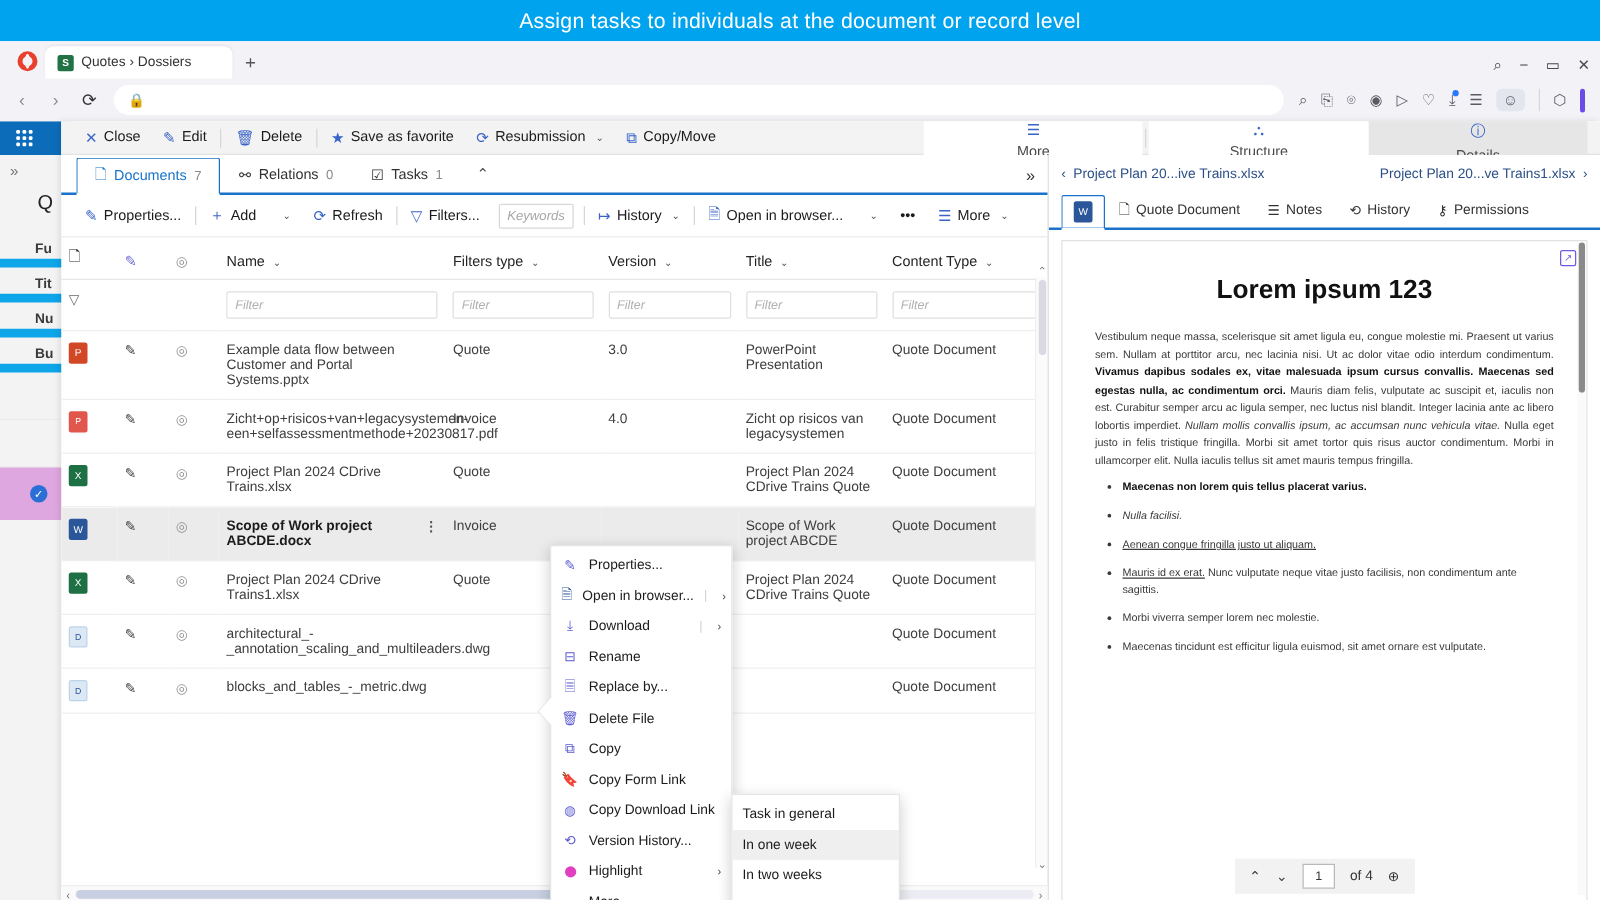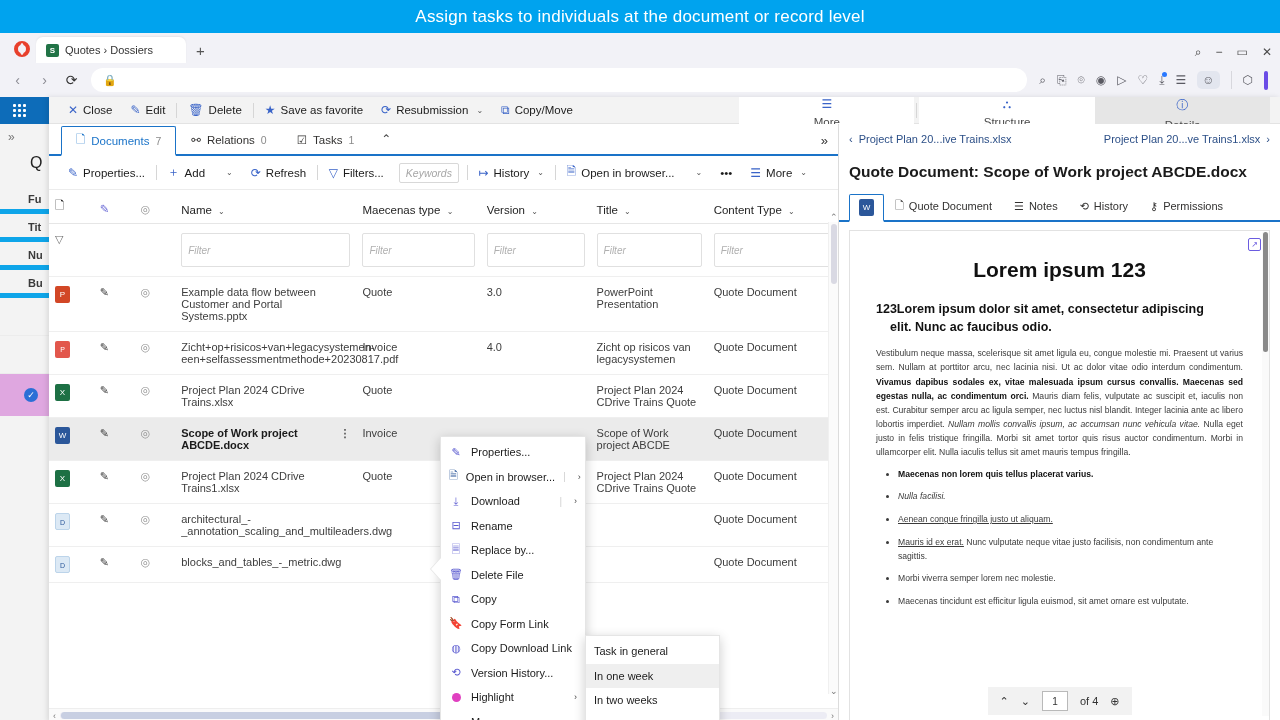--- a/index.html
+++ b/index.html
@@ -82,21 +82,21 @@
   .ghost {
     position: absolute; left: 0; top: 0; width: 60px; height: 625px;
     background: #f3f3f3; border-right: 1px solid #e1e1e1;
     overflow: hidden;
   }
   .ghost-top { height: 27px; background: #0d6cb9; display:flex; align-items:center; }
   .waffle { display:grid; grid-template-columns:repeat(3,3px); gap:2px; margin-left:13px;}
   .waffle i { width:3px; height:3px; background:#fff; border-radius:1px; display:block;}
   .ghost-chev { color:#767676; font-size:12px; padding:6px 0 0 8px; }
   .ghost-row { font-size:11px; color:#3a3a3a; font-weight:bold; padding:7px 0 7px 28px;
-               border-bottom:5px solid #0ea5e9; height:28px; white-space:nowrap; }
+               border-bottom:7px solid #0ea5e9; height:28px; white-space:nowrap; }
   .ghost-q { font-size:16px; color:#222; padding:10px 0 10px 30px; height:42px; }
   .ghost-check {
     background:#dfa7e0; height:42px; display:flex; align-items:center; padding-left:24px;
   }
   .ghost-check i {
     width:14px; height:14px; border-radius:50%; background:#2b6fd6;
     display:flex; align-items:center; justify-content:center; color:#fff; font-size:9px;
     font-style:normal;
   }
   .ghost-blank { height:38px; border-bottom:1px solid #ececec; }
@@ -158,21 +158,21 @@
     font-weight:normal; font-size:11.5px; color:#242424; text-align:left;
     padding:7px 6px; border-bottom:1px solid #e6e6e6; vertical-align:bottom;
   }
   .grid td {
     font-size:11px; color:#3d3d3d; padding:9px 6px; vertical-align:top;
     border-bottom:1px solid #efefef;
   }
   .grid tr.selrow td { background:#ebebeb; }
   .grid tr.selrow td.nm { font-weight:bold; color:#1b1b1b; }
   .filterbox {
-    border:1px solid #e0e0e0; border-radius:2px; height:34px;
+    border:1px solid #e0e0e0; border-radius:2px; height:22px;
     display:flex; align-items:center; padding:0 6px;
     font-size:10px; color:#b0b0b0; font-style:italic;
   }
   .scroll-area { flex:1; overflow:hidden; position:relative; }
   .fileico { width:15px; height:17px; border-radius:2px; display:inline-block; position:relative;}
   .eye { color:#8d8d8d; font-size:11px; }
   .pencil-td { color:#6b6bd6; font-size:11px; }
   .kebab { color:#555; font-size:11px; float:right; }
 
   
@@ -479,21 +479,21 @@
                 <col style="width:108px">
               <col style="width:115px">
                 <col style="width:128px">
             </colgroup>
             <thead>
               <tr>
                 <th><span>🗋</span></th>
                 <th><span style="color:#6b6bd6">✎</span></th>
                 <th><span class="eye">◎</span></th>
                 <th><span>Name</span> <span class="chev">⌄</span></th>
-                <th><span>Maecenas type</span> <span class="chev">⌄</span></th>
+                <th><span>Filters type</span> <span class="chev">⌄</span></th>
                 <th><span>Version</span> <span class="chev">⌄</span></th>
                 <th><span>Title</span> <span class="chev">⌄</span></th>
                 <th><span>Content Type</span> <span class="chev">⌄</span></th>
               </tr>
             </thead>
             <tbody>
               <tr>
                 <td><span style="color:#6a6a6a">▽</span></td>
                 <td></td>
                   <td></td>
@@ -620,21 +620,20 @@
           <a>
             <span>‹</span>
             <span>Project Plan 20...ive Trains.xlsx</span>
           </a>
           <a>
             <span>Project Plan 20...ve Trains1.xlsx</span>
             <span>›</span>
           </a>
         </div>
 
-        <div class="doctitle">Quote Document: Scope of Work project ABCDE.docx</div>
 
         <div class="dtabs">
           <div class="dtab active">
             <span class="fileico" style="background:#2B579A;color:#fff;font-size:8px;text-align:center;line-height:17px;">W</span>
           </div>
           <div class="dtab">
             <span>🗋</span>
             <span>Quote Document</span>
           </div>
           <div class="dtab">
@@ -648,24 +647,20 @@
           <div class="dtab">
             <span>⚷</span>
             <span>Permissions</span>
           </div>
         </div>
 
         <div class="preview-wrap">
           <div class="paper">
             <div class="popout">↗</div>
             <div class="p-h1">Lorem ipsum 123</div>
-            <div class="p-h2">
-              <span>123Lorem ipsum dolor sit amet, consectetur adipiscing</span>
-              <span class="ind">elit. Nunc ac faucibus odio.</span>
-            </div>
             <p class="p-body">
               <span>Vestibulum neque massa, scelerisque sit amet ligula eu, congue molestie mi. Praesent ut varius sem. Nullam at porttitor arcu, nec lacinia nisi. Ut ac dolor vitae odio interdum condimentum. </span><b>Vivamus dapibus sodales ex, vitae malesuada ipsum cursus convallis. Maecenas sed egestas nulla, ac condimentum orci.</b><span> Mauris diam felis, vulputate ac suscipit et, iaculis non est. Curabitur semper arcu ac ligula semper, nec luctus nisl blandit. Integer lacinia ante ac libero lobortis imperdiet. </span><i>Nullam mollis convallis ipsum, ac accumsan nunc vehicula vitae.</i><span> Nulla eget justo in felis tristique fringilla. Morbi sit amet tortor quis risus auctor condimentum. Morbi in ullamcorper elit. Nulla iaculis tellus sit amet mauris tempus fringilla.</span>
             </p>
             <ul class="p-li">
               <li><b>Maecenas non lorem quis tellus placerat varius.</b></li>
               <li><i>Nulla facilisi.</i></li>
               <li><u>Aenean congue fringilla justo ut aliquam.</u></li>
               <li><u>Mauris id ex erat.</u><span> Nunc vulputate neque vitae justo facilisis, non condimentum ante sagittis.</span></li>
               <li><span>Morbi viverra semper lorem nec molestie.</span></li>
               <li><span>Maecenas tincidunt est efficitur ligula euismod, sit amet ornare est vulputate.</span></li>

